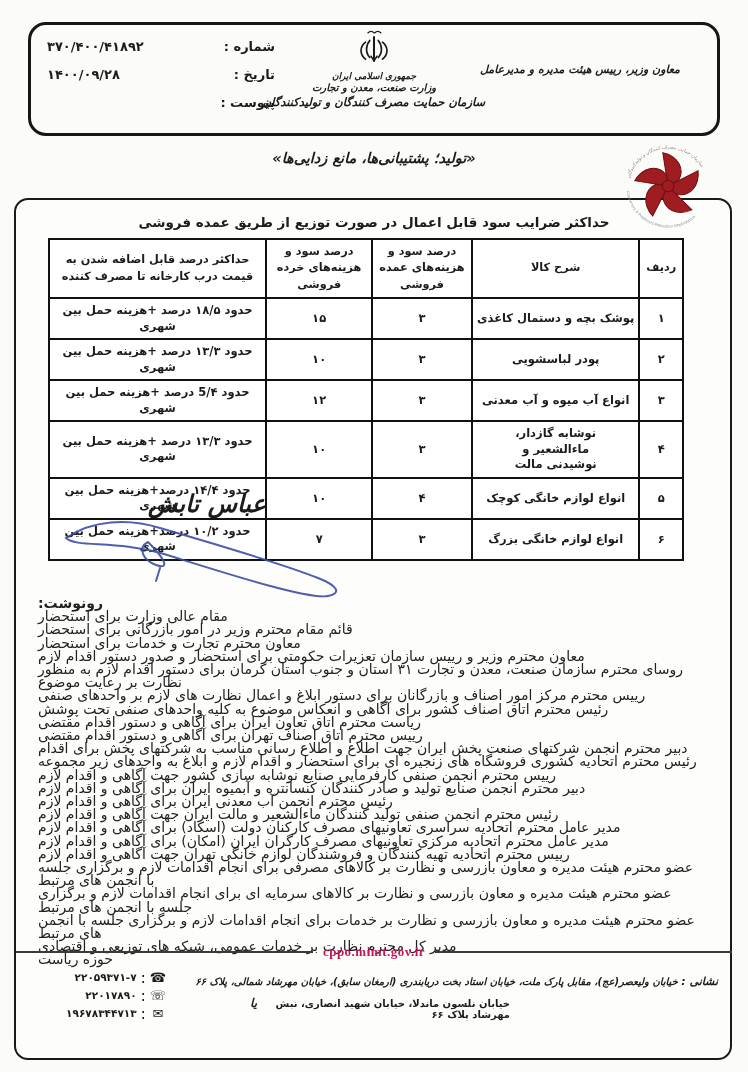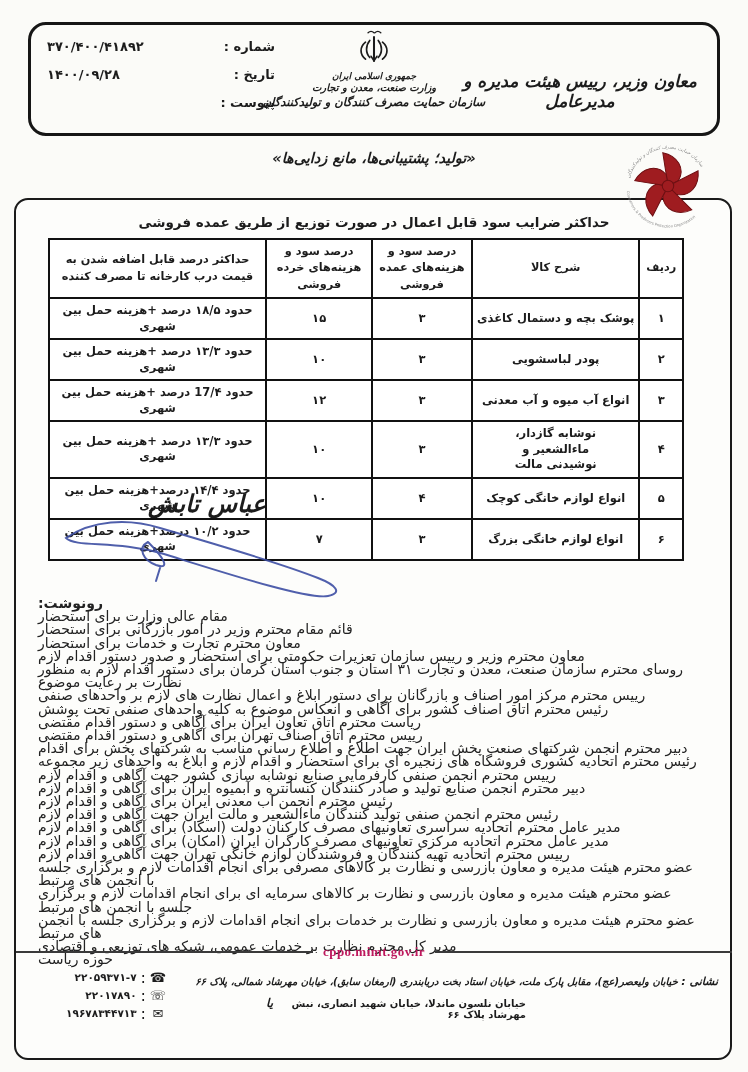--- a/index.html
+++ b/index.html
@@ -18,21 +18,21 @@
   .meta-row { display: flex; justify-content: space-between; align-items: baseline; margin-bottom: 13px; }
   .meta-label { font-size: 13px; font-weight: 700; }
   .meta-value { font-size: 13px; font-weight: 700; letter-spacing: 1px; }
   .gov-block { position: absolute; left: 50%; transform: translateX(-50%); top: 3px; width: 230px; text-align: center; }
   .gov-block svg { display: block; margin: 0 auto 1px; }
   .gov-line1 { font-size: 9px;  font-style: italic; font-weight: 600; }
   .gov-line2 { font-size: 10px; font-style: italic; font-weight: 600; margin-top: 1px; }
   .gov-line3 { font-size: 11.5px; font-style: italic; font-weight: 800; margin-top: 2px; }
   .position-title {
     position: absolute; right: 14px; top: 38px; width: 246px; text-align: center;
-    font-size: 17px; font-weight: 800; font-style: italic; direction: rtl; margin-top: 8px;
+    font-size: 11px; font-weight: 800; font-style: italic; direction: rtl;
   }
   
   .slogan {
     position: absolute; top: 150px; left: 0; width: 100%; text-align: center;
     font-size: 14.5px; font-weight: 800; font-style: italic; direction: rtl;
   }
   .org-logo { position: absolute; left: 616px; top: 134px; width: 104px; height: 104px; z-index: 5; }
   
   .main-frame {
     position: absolute; left: 14px; top: 198px; width: 718px; height: 862px;
@@ -78,21 +78,21 @@
   .contact-row { display: flex; align-items: center; justify-content: flex-start; gap: 4px; height: 18px; }
   .contact-icon { font-size: 13px; width: 16px; text-align: center; }
   .contact-num { font-size: 10.5px; font-weight: 800; letter-spacing: .5px; }
   .address-line1 {
     position: absolute; top: 972px; right: 30px; width: 560px; direction: rtl;
     font-size: 10px; font-weight: 700; font-style: italic; text-align: right; line-height: 19px;
   }
   .address-label { font-size: 11px; font-weight: 800; }
   .address-line2 {
     position: absolute; top: 996px; left: 250px; width: 260px;
-    display: flex; gap: 14px; align-items: baseline; margin-left: 16px;
+    display: flex; gap: 14px; align-items: baseline;
   }
   .or-label { font-size: 12px; font-weight: 800; font-style: italic; }
   .address2-text { direction: rtl; font-size: 10px; font-weight: 700; }
 </style>
 </head>
 <body>
 
 <div class="page">
 
   <div class="letterhead">
@@ -182,21 +182,21 @@
         <td>پودر لباسشویی</td>
         <td>۳</td>
         <td>۱۰</td>
         <td>حدود ۱۳/۳ درصد +هزینه حمل بین شهری</td>
       </tr>
       <tr>
         <td>۳</td>
         <td>انواع آب میوه و آب معدنی</td>
         <td>۳</td>
         <td>۱۲</td>
-        <td>حدود 17/۴ درصد +هزینه حمل بین شهری</td>
+        <td>حدود 5/۴ درصد +هزینه حمل بین شهری</td>
       </tr>
       <tr style="height:50px;">
         <td>۴</td>
         <td style="padding:4px 30px;">نوشابه گازدار، ماءالشعیر و نوشیدنی مالت</td>
         <td>۳</td>
         <td>۱۰</td>
         <td>حدود ۱۳/۳ درصد +هزینه حمل بین شهری</td>
       </tr>
       <tr>
         <td>۵</td>

